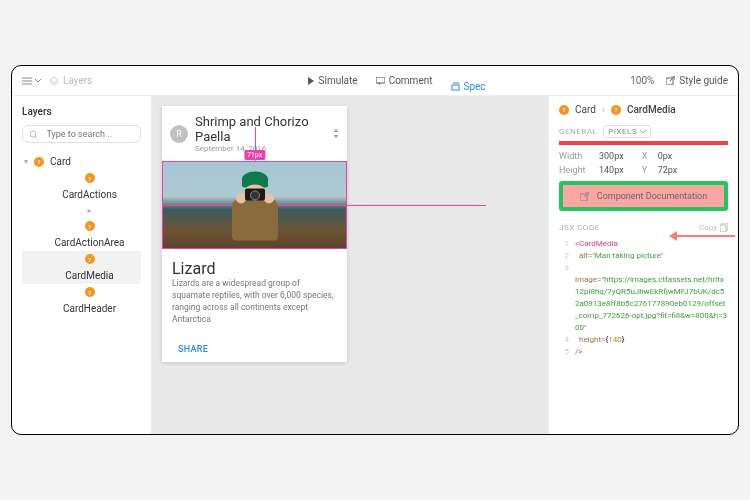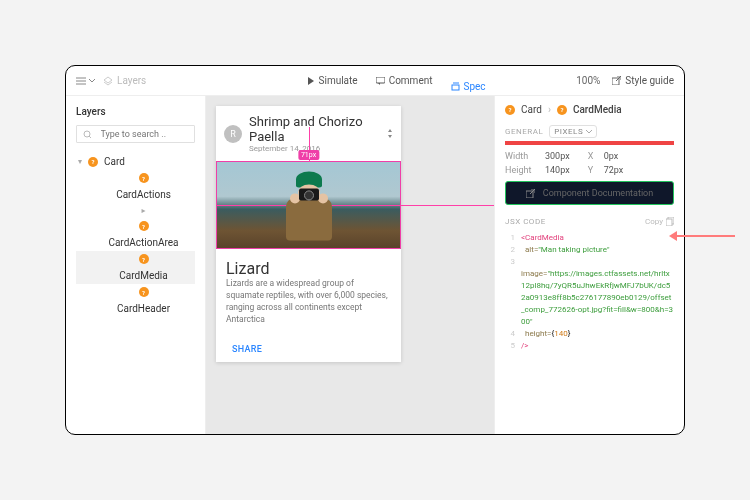--- a/index.html
+++ b/index.html
@@ -1,29 +1,29 @@
 <!DOCTYPE html>
 <html><head>
 <meta charset="utf-8">
 <style>
 * { box-sizing: border-box; margin: 0; padding: 0; font-family: -apple-system, BlinkMacSystemFont, "Segoe UI", Roboto, sans-serif; }
 body { background: #f3f3f3; width: 750px; height: 500px; display: flex; align-items: center; justify-content: center; position: relative; }
-.app { background: #fff; border: 1.5px solid #000; border-radius: 10px; width: 620px; height: 370px; display: flex; flex-direction: column; overflow: hidden; }
+.app { background: #fff; border: 1.5px solid #000; border-radius: 10px; width: 728px; height: 370px; display: flex; flex-direction: column; overflow: hidden; }
 .topbar { height: 30px; display: flex; align-items: center; border-bottom: 1px solid #eee; padding: 0 10px; font-size: 10px; color: #666; }
 .topbar-left { display: flex; align-items: center; gap: 8px; width: 140px; }
 .drag { display: flex; align-items: center; gap: 3px; }
 .topbar-layers { display: flex; align-items: center; gap: 4px; color: #bbb; }
 .topbar-center { flex: 1; display: flex; align-items: center; justify-content: center; gap: 18px; }
 .tb-item { display: flex; align-items: center; gap: 4px; color: #555; cursor: pointer; }
 .tb-item.active { color: #2b86ff; border-bottom: 2px solid #2b86ff; padding-bottom: 6px; margin-bottom: -8px; margin-top: 11px; }
 .topbar-right { display: flex; align-items: center; gap: 12px; }
 .body { flex: 1; display: flex; min-height: 0; }
 .sidebar { width: 140px; border-right: 1px solid #eee; padding: 10px 10px; font-size: 10px; color: #333; overflow: hidden; }
 .sidebar-title { font-weight: 500; margin-bottom: 8px; }
-.search { display: flex; align-items: center; gap: 10px; border: 1px solid #e0e0e0; border-radius: 1px; padding: 3px 6px; color: #bbb; margin-bottom: 10px; }
+.search { display: flex; align-items: center; gap: 10px; border: 1px solid #e0e0e0; border-radius: 6px; padding: 3px 6px; color: #bbb; margin-bottom: 10px; }
 .search input { border: none; outline: none; font-size: 9px; width: 100%; color: #444; }
 .tree { font-size: 10px; }
 .tree-item { display: flex; align-items: center; gap: 6px; padding: 3px 2px; cursor: pointer; }
 .tree-item.child { padding-left: 18px; flex-direction: column; }
 .tree-item.selected { background: #f2f2f2; }
 .dot-icon { width: 10px; height: 10px; border-radius: 50%; background: #f7941e; color: #fff; display: flex; align-items: center; justify-content: center; font-size: 6px; font-weight: bold; }
 .chev { color: #aaa; font-size: 8px; }
 .canvas { flex: 1; background: #e8e8e8; display: flex; justify-content: flex-start; align-items: flex-start; padding: 10px 10px; overflow: hidden; position: relative; }
 .card { background: #fff; width: 185px; box-shadow: 0 1px 4px rgba(0,0,0,0.15); position: relative; }
 .card-header { display: flex; align-items: center; gap: 7px; padding: 8px; }
@@ -49,21 +49,21 @@
 .desc { font-size: 8.5px; color: #777; line-height: 1.4; }
 .card-act { padding: 8px 10px; font-size: 9px; color: #2b86ff; font-weight: 500; letter-spacing: 0.3px; margin-left: 6px; }
 .inspector { width: 190px; border-left: 1px solid #eee; padding: 8px 10px; font-size: 10px; overflow: auto; }
 .bc { display: flex; align-items: center; gap: 6px; color: #444; margin-bottom: 10px; }
 .bc .sep { color: #bbb; }
 .section-h { font-size: 8px; color: #aaa; letter-spacing: 0.5px; display: flex; align-items: center; gap: 6px; padding-bottom: 3px; border-bottom: 4px solid #ef4444; margin-bottom: 6px; }
 .pix { border: 1px solid #e0e0e0; border-radius: 3px; padding: 1px 4px; color: #888; font-size: 8px; display:flex; align-items:center; gap:3px;}
 .dim-row { display: flex; align-items: center; gap: 6px; font-size: 9px; color: #555; margin-bottom: 4px; }
 .dim-row .lbl { color: #999; width: 34px; }
 .dim-row .lbl2 { color: #999; width: 10px; margin-left: 12px; }
-.docbtn { margin-top: 6px; border: 1px solid #22c55e; border-radius: 3px; padding: 6px; display: flex; align-items: center; justify-content: center; gap: 8px; color: #666; font-size: 9px; cursor: pointer; background: #0f172a; }
+.docbtn { margin-top: 6px; border: 4px solid #22c55e; border-radius: 3px; padding: 6px; display: flex; align-items: center; justify-content: center; gap: 8px; color: #666; font-size: 9px; cursor: pointer; background: #fca5a5; }
 .codeh { display: flex; justify-content: space-between; align-items: center; margin-top: 12px; }
 .copy { color: #bbb; font-size: 8px; display: flex; gap: 3px; align-items: center; }
 .code { margin-top: 6px; font-family: Menlo, Consolas, monospace; font-size: 8px; line-height: 1.5; }
 .code .ln { color: #ccc; display: inline-block; width: 10px; text-align: right; margin-right: 6px; }
 .code .tag { color: #e2417c; }
 .code .attr { color: #8c7a4c; }
 .code .str { color: #3c9d3c; }
 .code .num { color: #d07c1a; }
 .code-row { white-space: nowrap; overflow: hidden; text-overflow: clip; }
 .code-row.wrap { white-space: normal; word-break: break-all; padding-left: 16px; text-indent: -0px; }

